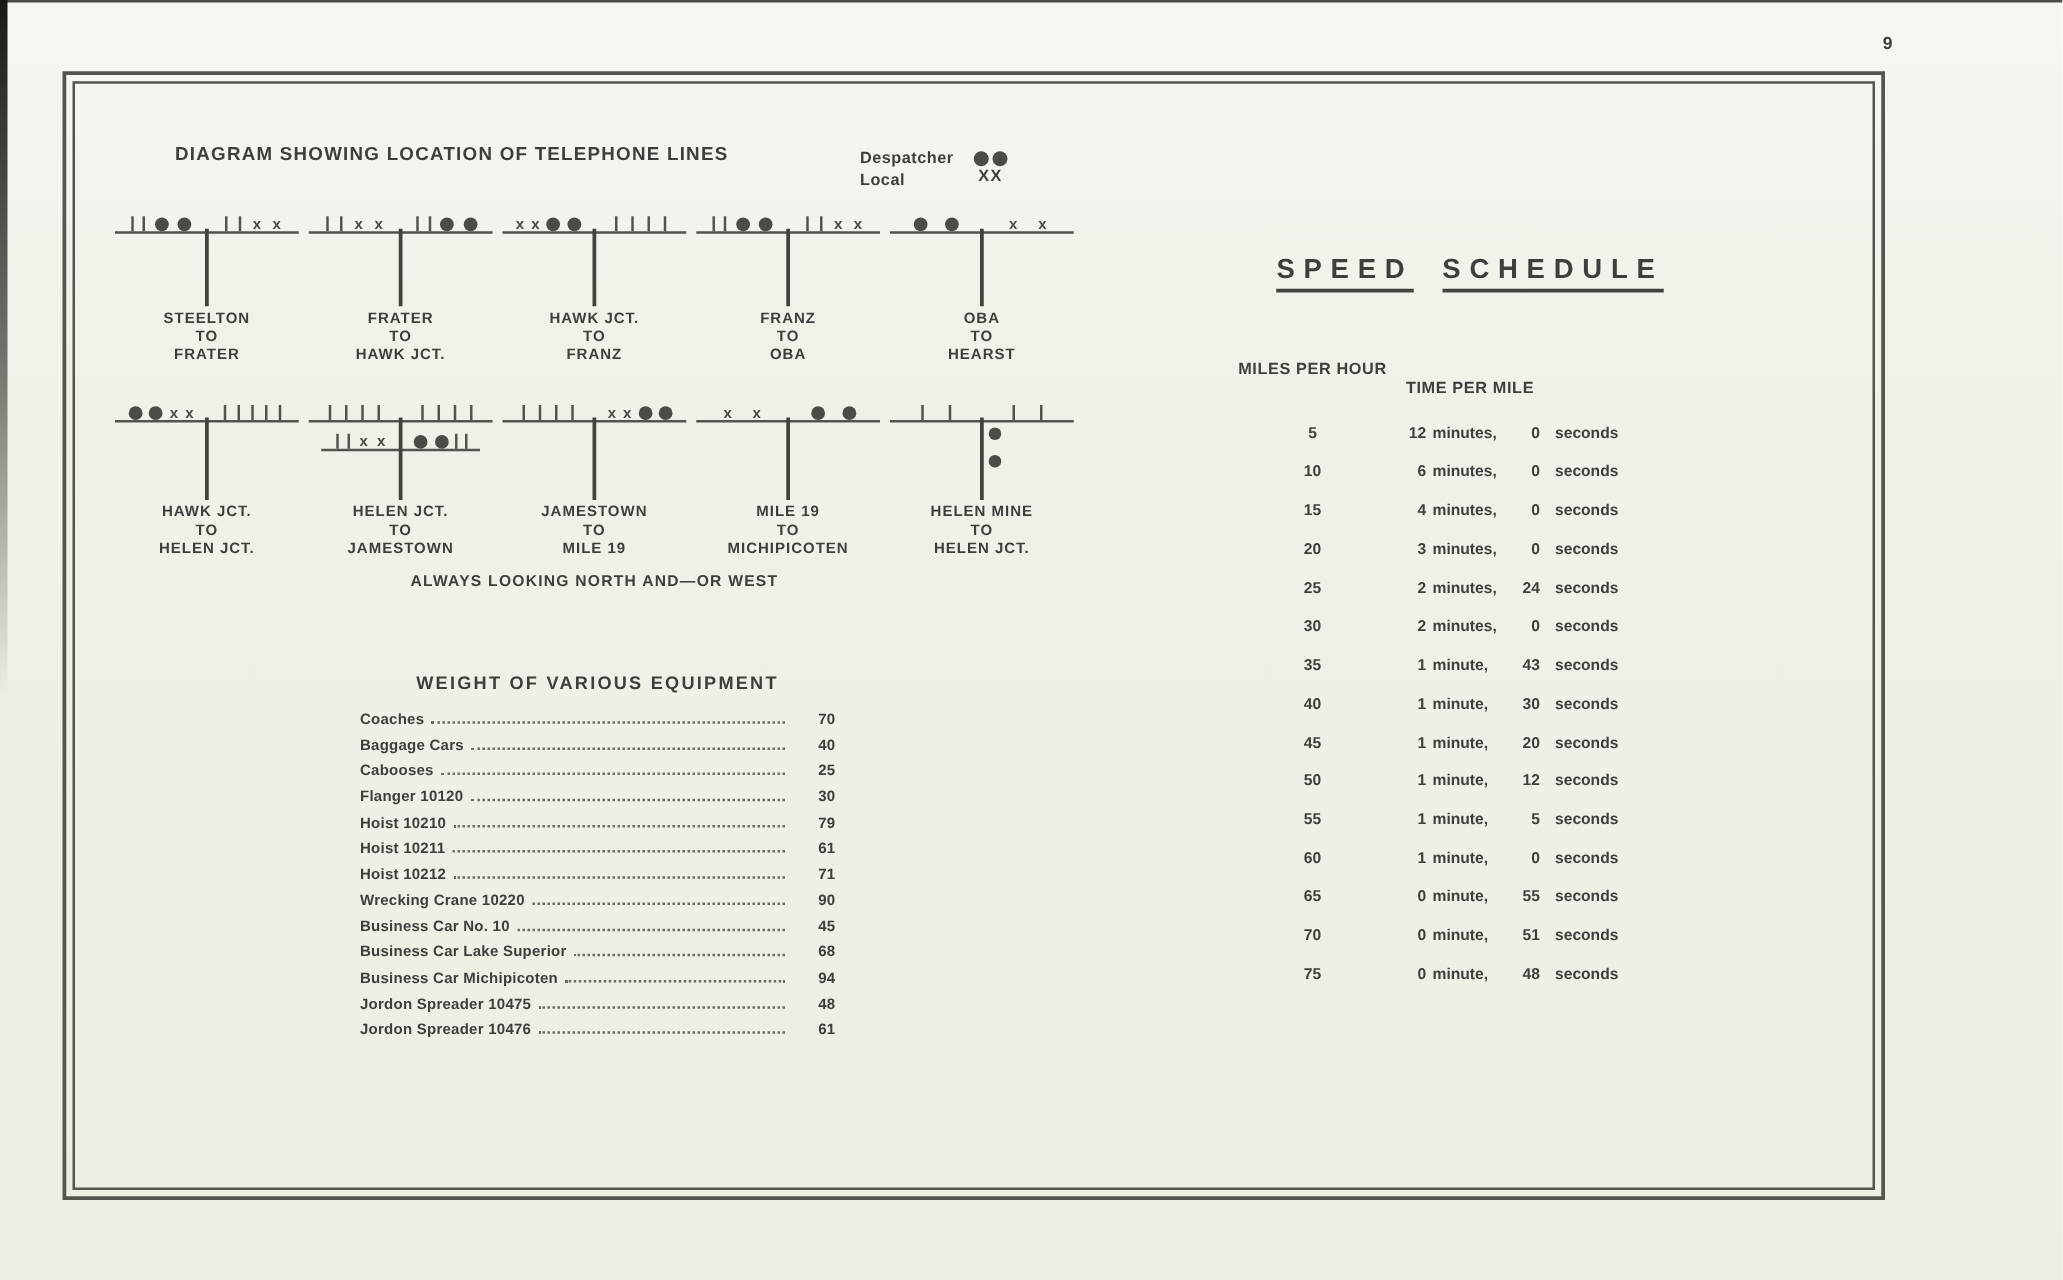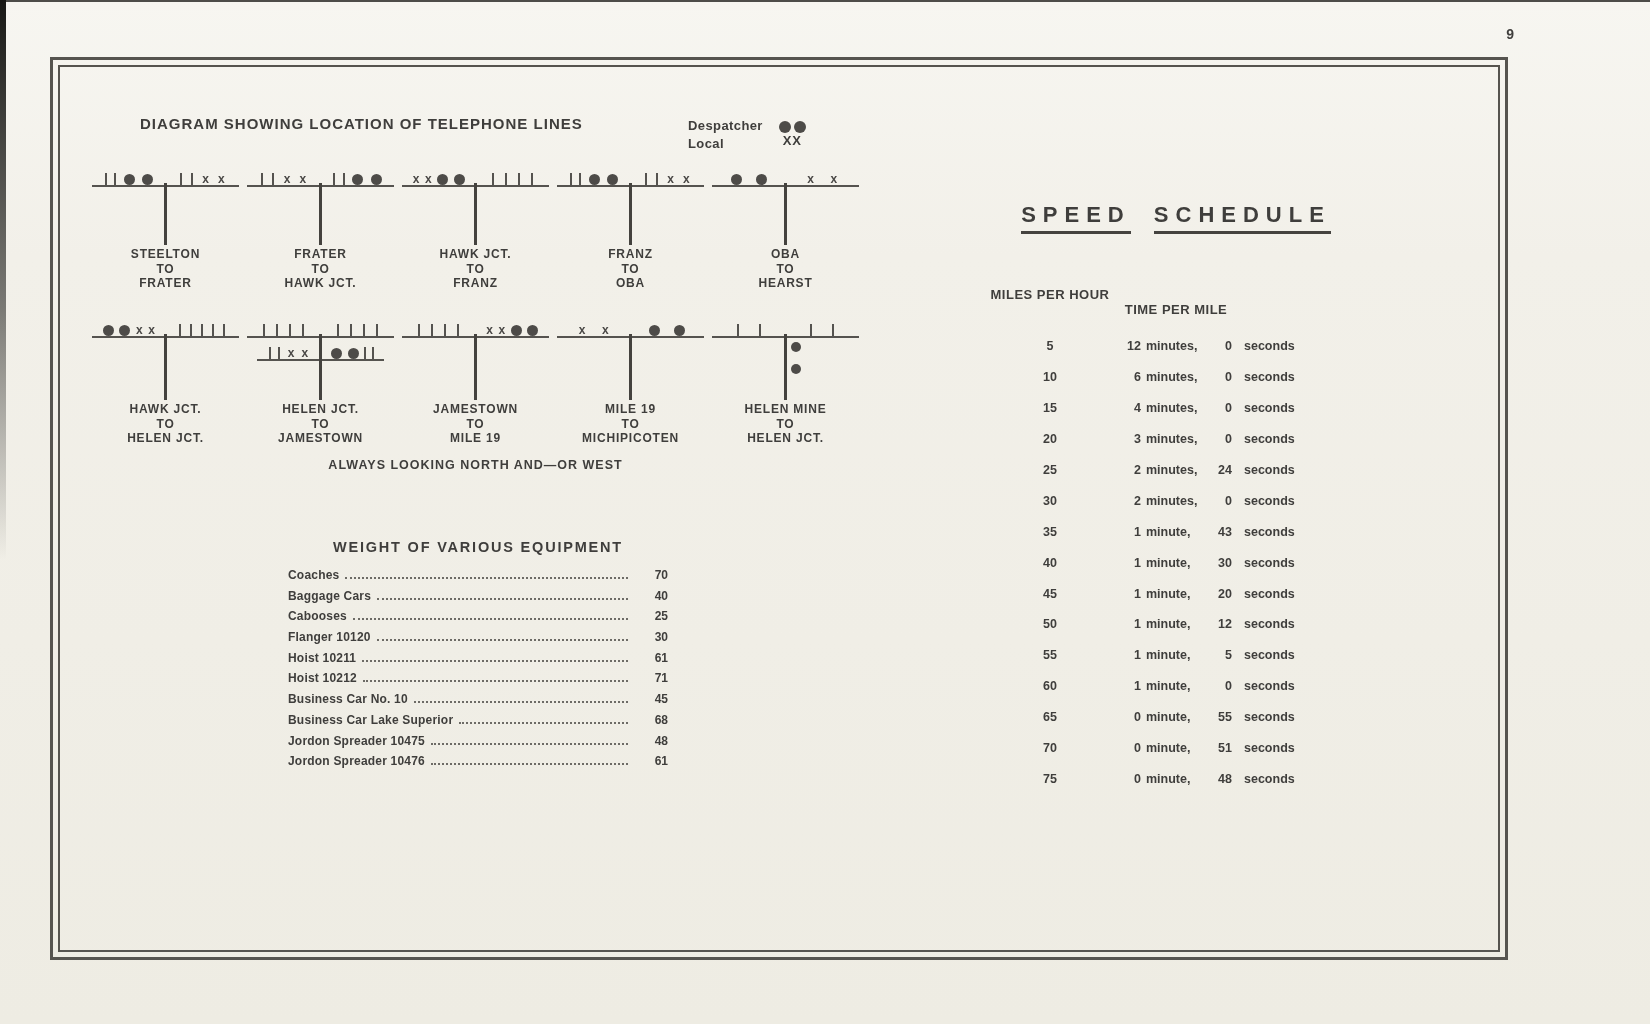--- a/index.html
+++ b/index.html
@@ -360,38 +360,53 @@
         <span class="wlabel">Cabooses</span>
         <span class="leader"></span>
         <span class="wval">25</span>
       </div>
       <div class="wrow">
         <span class="wlabel">Flanger 10120</span>
         <span class="leader"></span>
         <span class="wval">30</span>
       </div>
       <div class="wrow">
+        <span class="wlabel">Hoist 10210</span>
+        <span class="leader"></span>
+        <span class="wval">79</span>
+      </div>
+      <div class="wrow">
         <span class="wlabel">Hoist 10211</span>
         <span class="leader"></span>
         <span class="wval">61</span>
       </div>
       <div class="wrow">
         <span class="wlabel">Hoist 10212</span>
         <span class="leader"></span>
         <span class="wval">71</span>
       </div>
       <div class="wrow">
+        <span class="wlabel">Wrecking Crane 10220</span>
+        <span class="leader"></span>
+        <span class="wval">90</span>
+      </div>
+      <div class="wrow">
         <span class="wlabel">Business Car No. 10</span>
         <span class="leader"></span>
         <span class="wval">45</span>
       </div>
       <div class="wrow">
         <span class="wlabel">Business Car Lake Superior</span>
         <span class="leader"></span>
         <span class="wval">68</span>
+      </div>
+      <div class="wrow">
+        <span class="wlabel">Business Car Michipicoten</span>
+        <span class="leader"></span>
+        <span class="wval">94</span>
       </div>
       <div class="wrow">
         <span class="wlabel">Jordon Spreader 10475</span>
         <span class="leader"></span>
         <span class="wval">48</span>
       </div>
       <div class="wrow">
         <span class="wlabel">Jordon Spreader 10476</span>
         <span class="leader"></span>
         <span class="wval">61</span>

